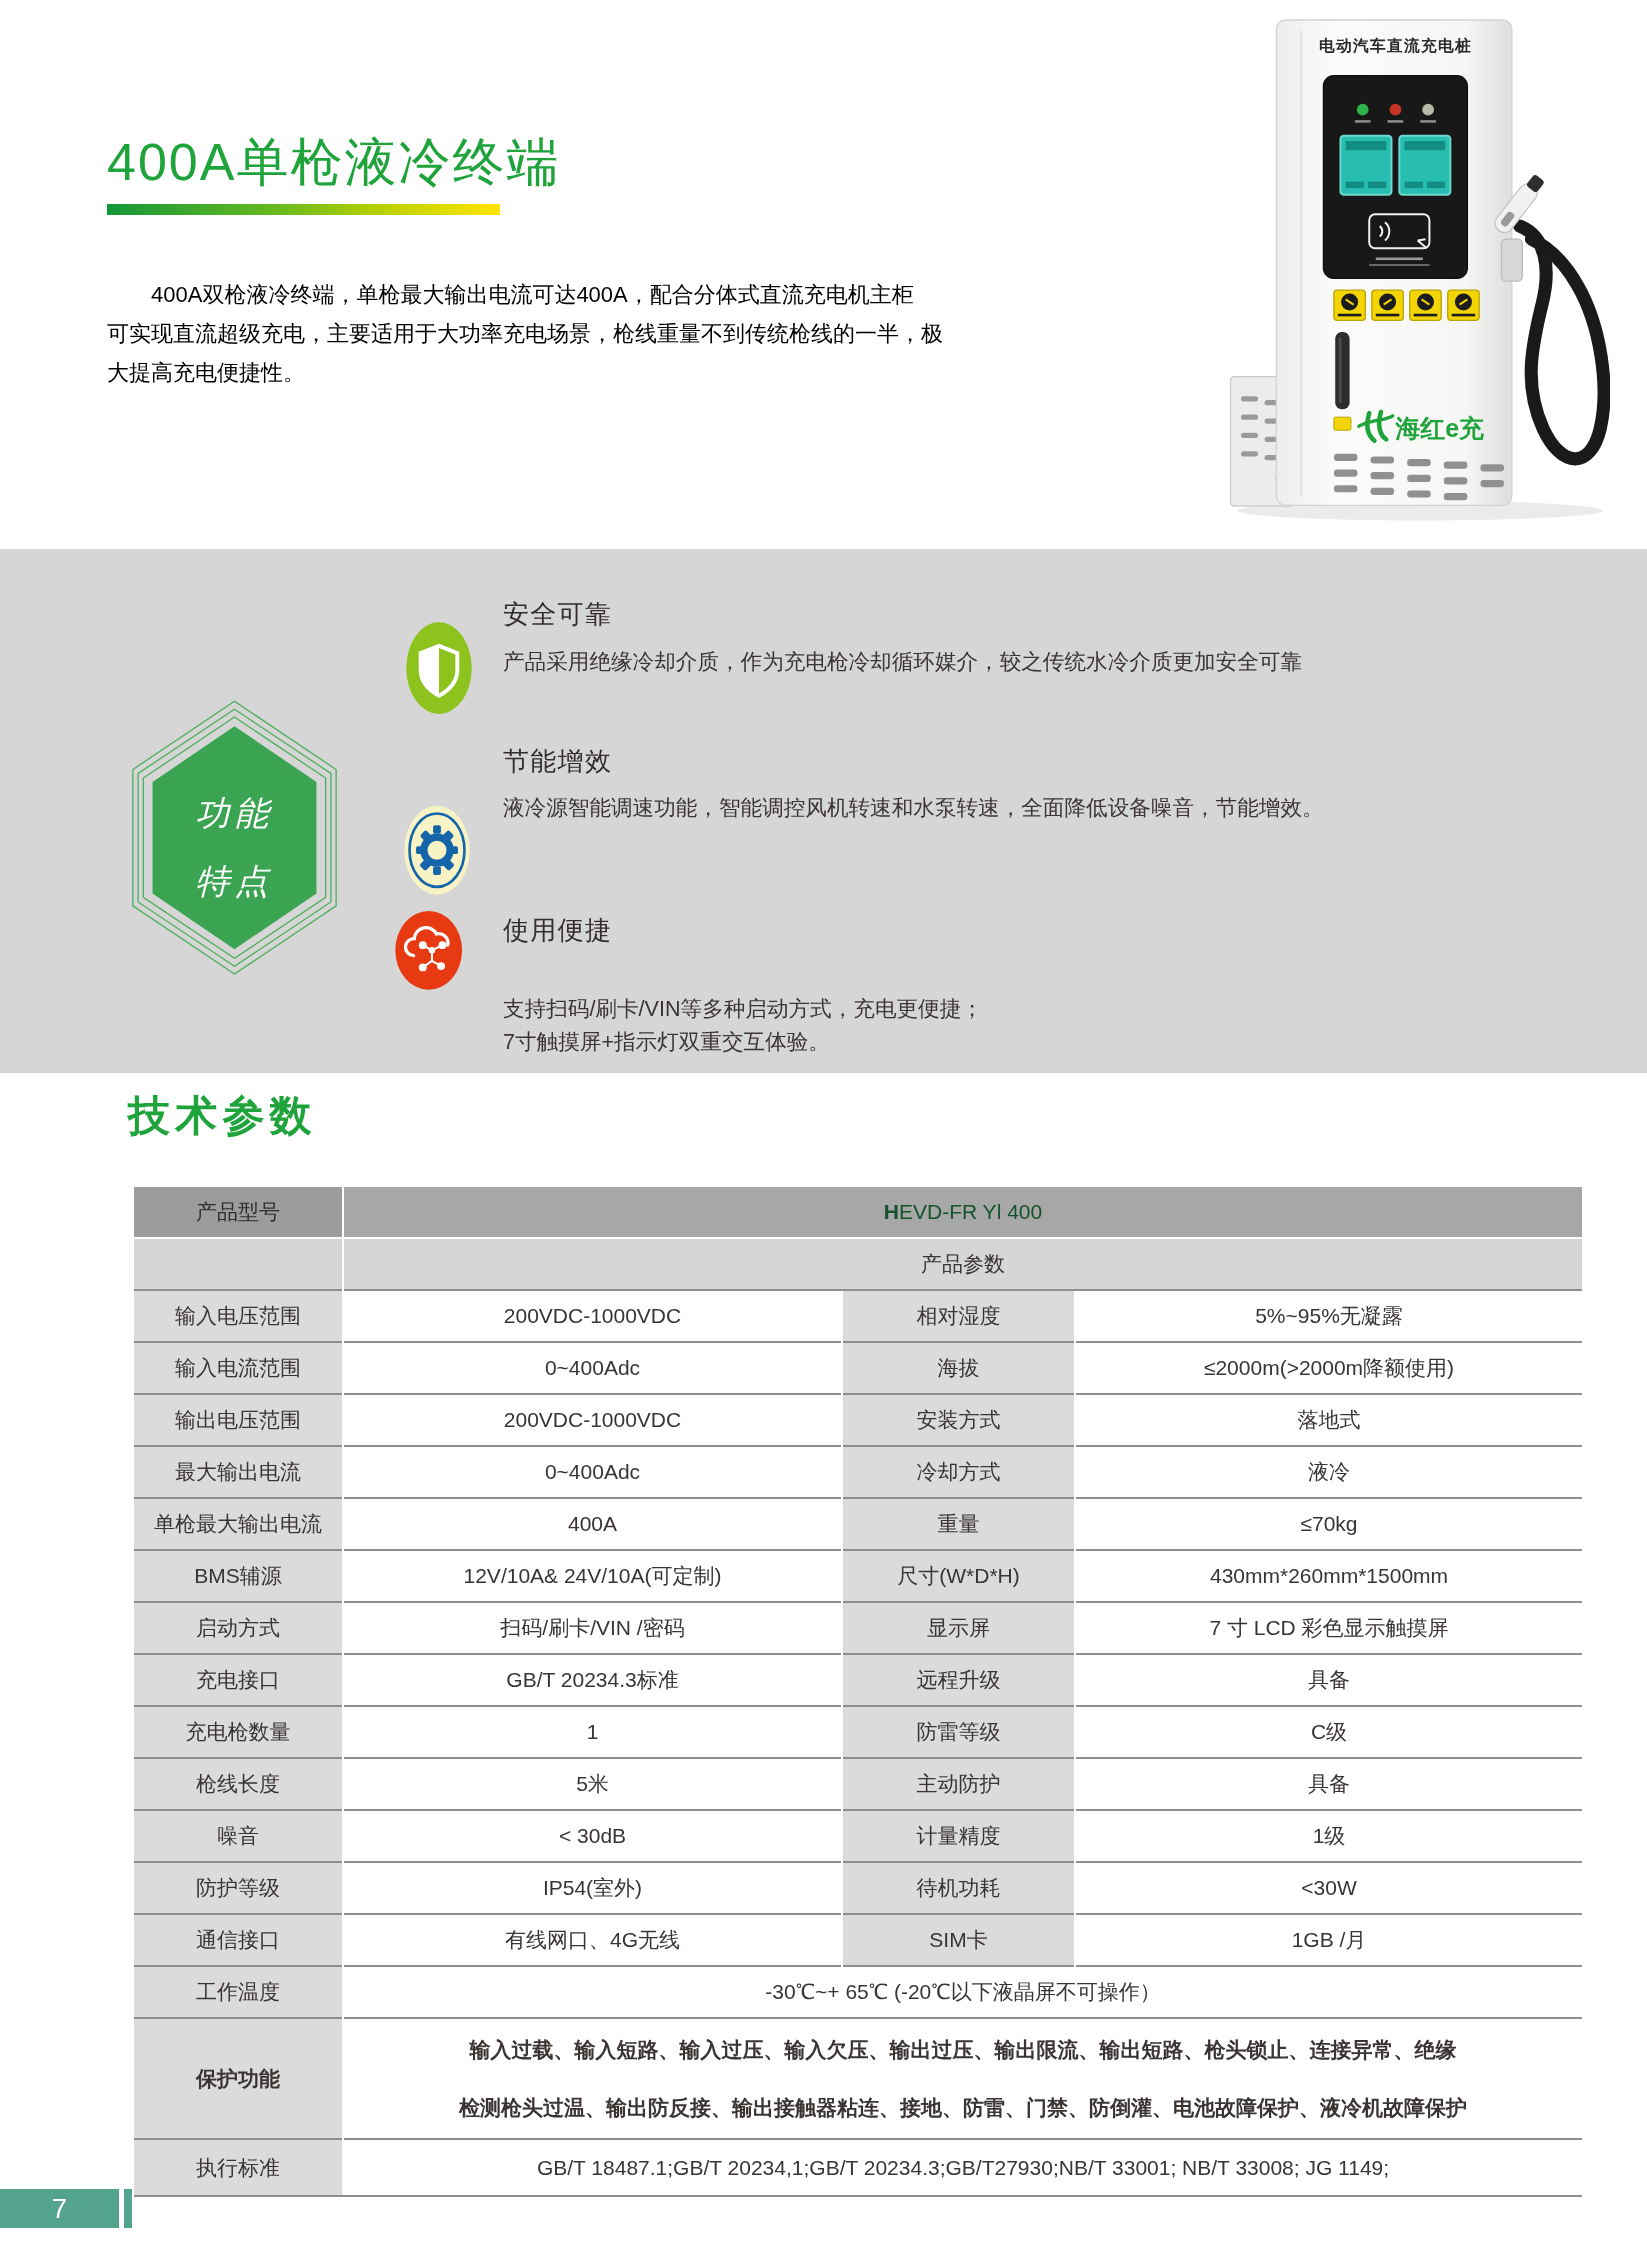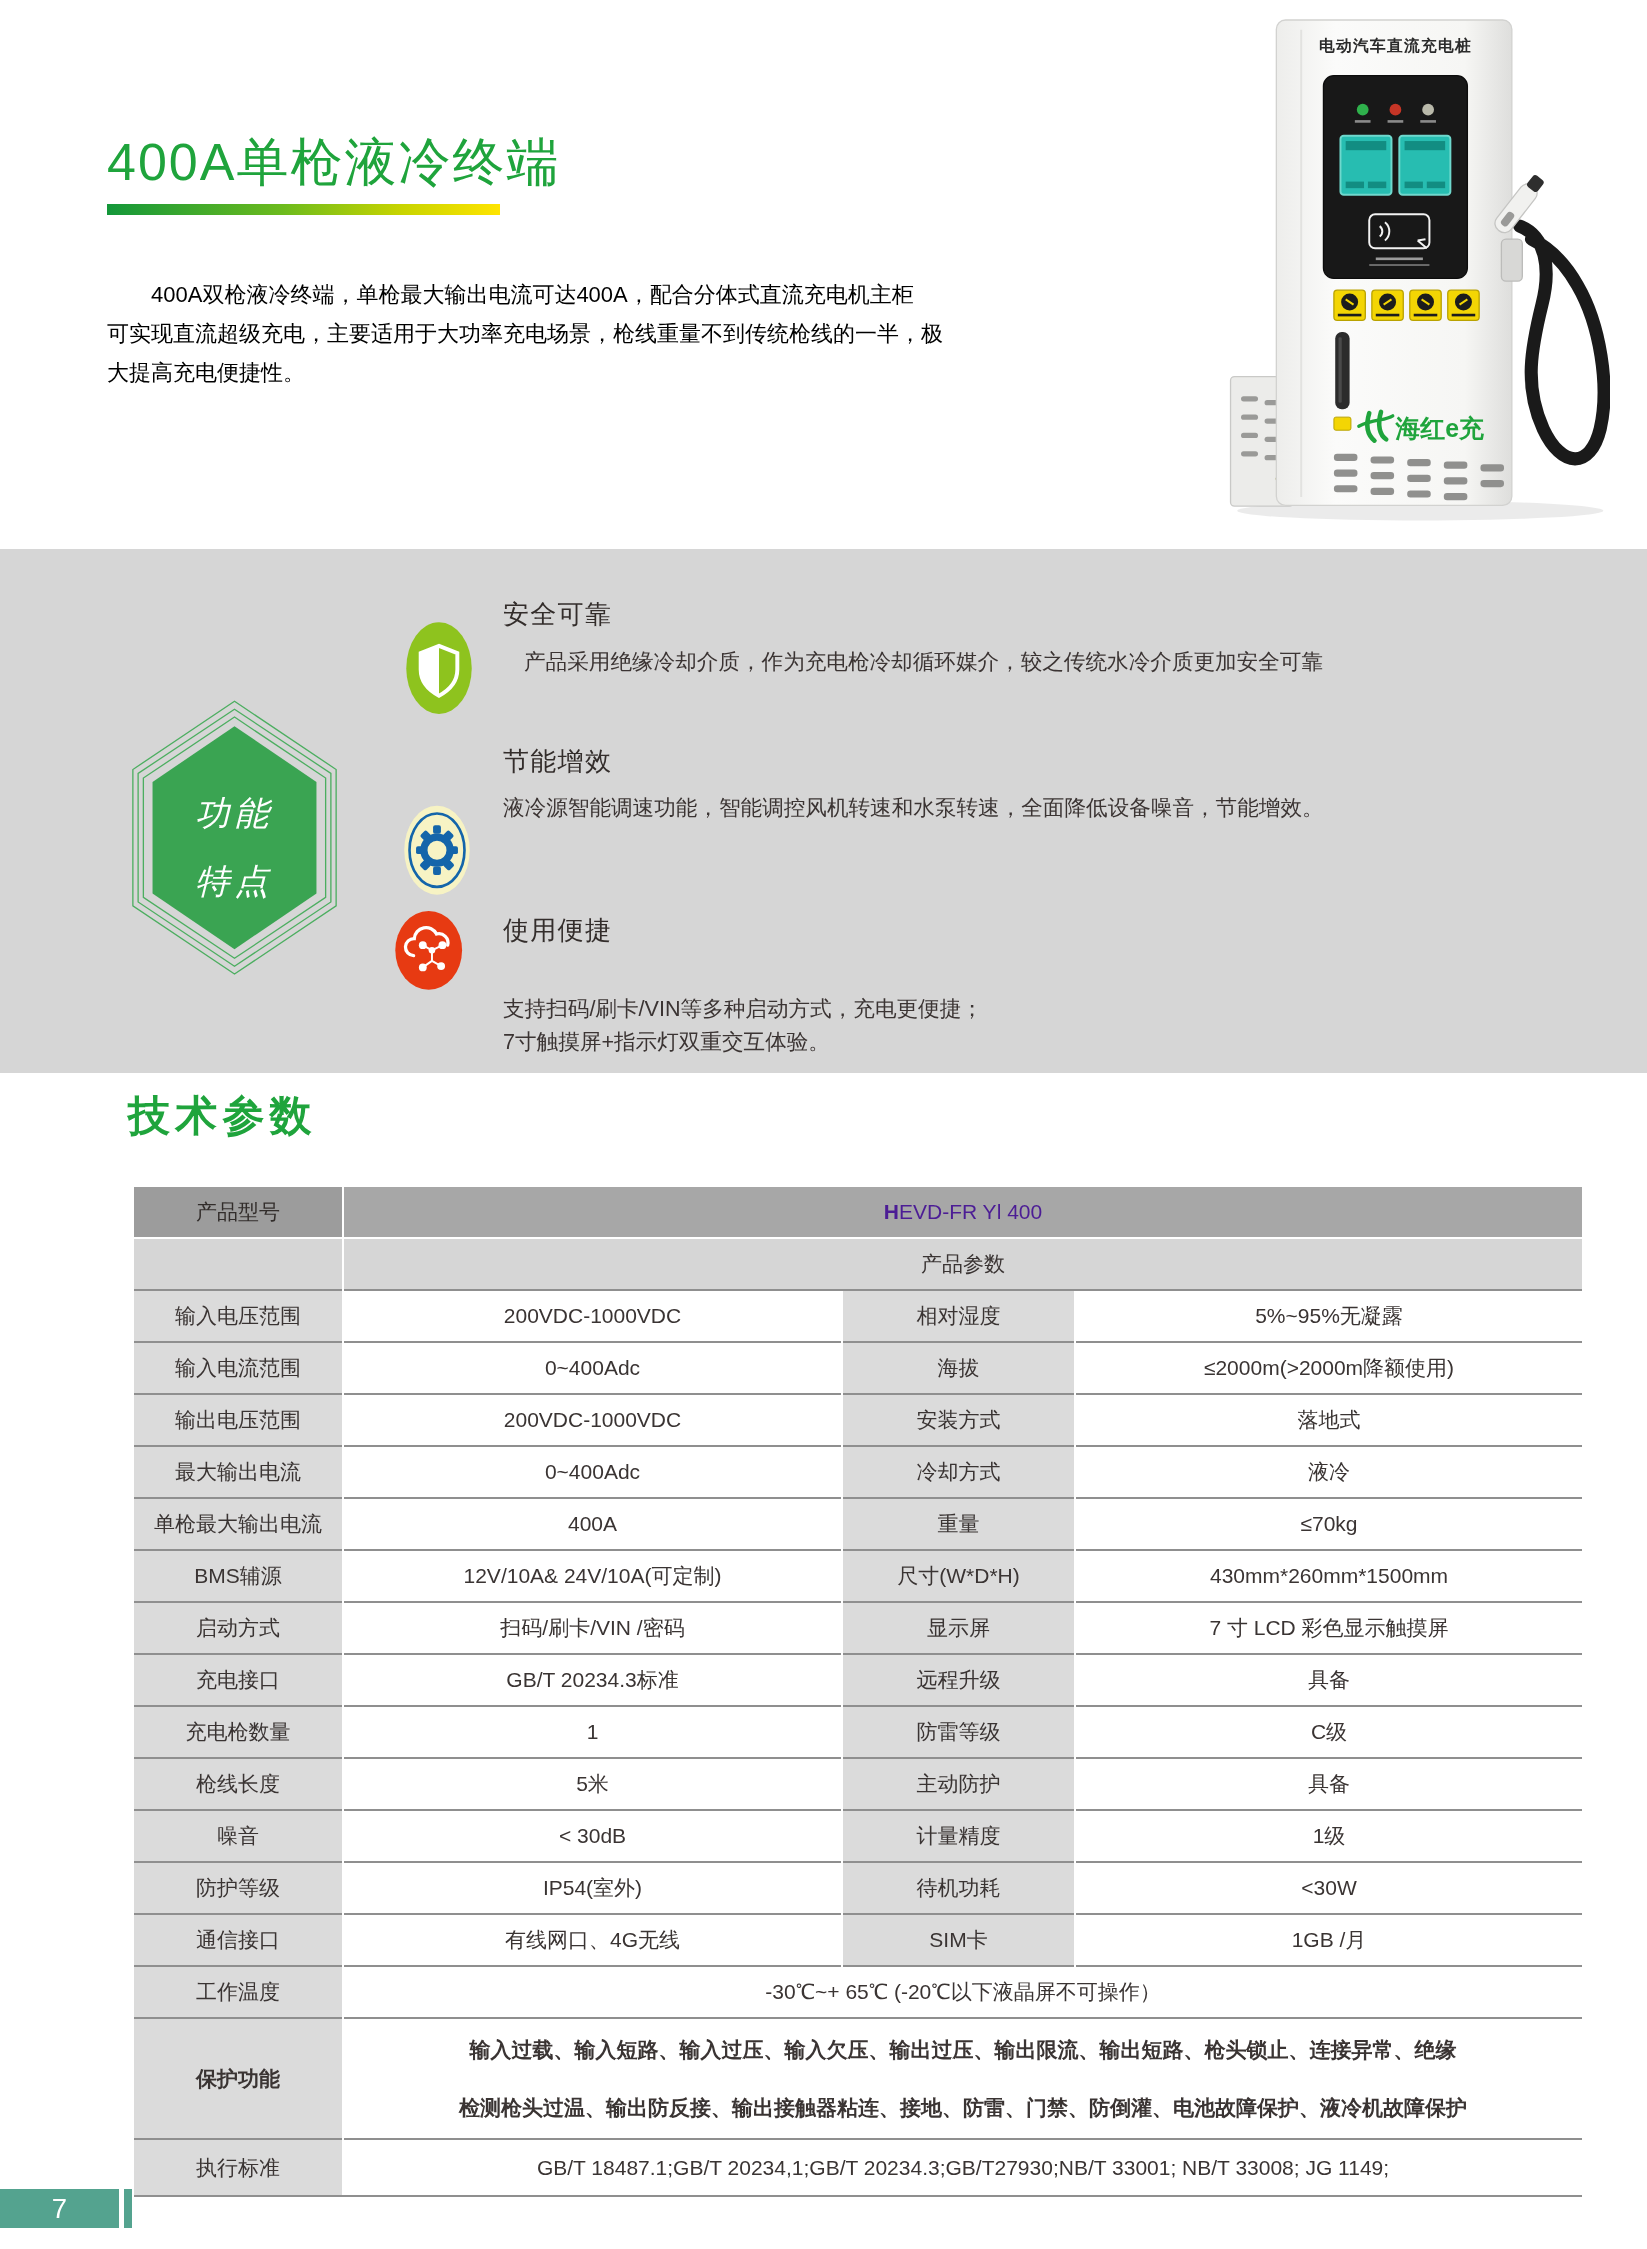--- a/index.html
+++ b/index.html
@@ -55,21 +55,21 @@
   }
   table.specs td {
     text-align:center; vertical-align:middle;
     height:50px; padding:0 3.9px;
     border-top:2px solid #8f8f8f;
     border-left:2.6px solid #ffffff;
   }
   table.specs td:first-child { border-left:none; }
   table.specs tr.hdr td { border-top:2.6px solid #ffffff; }
   .hdr1l { background:#9c9c9c; color:#322d2b; }
-  .hdr1v { background:#a7a7a7; color:#4c1d95; }
+  .hdr1v { background:#a7a7a7; color:#14532d; }
   .hdr2l, .hdr2v { background:#d6d6d6; color:#3a3433; }
   td.c-label { background:#dbdbdb; }
   td.c-value { background:#ffffff; }
   tr.temp-row  td.c-value { text-align:center; }
   tr.prot-row  td { height:119px;font-weight:bold; }
   tr.prot-row  td.c-value { white-space:pre-line; line-height:58px; }
   tr.std-row   td { height:55px; border-bottom:2px solid #8f8f8f; }
 
   
   .footer-block {
@@ -233,21 +233,21 @@
         <clipPath id="halfL">
           <rect x="0" y="0" width="55" height="145"></rect>
         </clipPath>
       </defs>
     <ellipse cx="55" cy="72" rx="50" ry="70" fill="#8ec31e"></ellipse>
     <path d="M55 38 L83 49 V74 C83 94 70 106 55 114 C40 106 27 94 27 74 V49 Z" fill="none" stroke="#ffffff" stroke-width="6"></path>
     <path d="M55 38 L83 49 V74 C83 94 70 106 55 114 C40 106 27 94 27 74 V49 Z" fill="#ffffff" clip-path="url(#halfL)"></path>
   </svg>
 </div>
 <div class="abs f-title" style="left:503px; top:597px;">安全可靠</div>
-<div class="abs f-desc" style="left:503px; top:645px;margin-left:21px;">产品采用绝缘冷却介质，作为充电枪冷却循环媒介，较之传统水冷介质更加安全可靠</div>
+<div class="abs f-desc" style="left:503px; top:645px;">产品采用绝缘冷却介质，作为充电枪冷却循环媒介，较之传统水冷介质更加安全可靠</div>
 
 <div class="abs feat-icon" style="left:401px; top:803px;">
   <svg width="72" height="95" viewBox="0 0 110 145">
     <ellipse cx="55" cy="72" rx="50" ry="68" fill="#f7f3c4"></ellipse>
     <ellipse cx="55" cy="72" rx="42" ry="56" fill="none" stroke="#1465aa" stroke-width="4"></ellipse>
     <g>
       <g fill="#1465aa">
         <rect x="49" y="34" width="12" height="13" rx="3"></rect>
           <rect x="49" y="97" width="12" height="13" rx="3"></rect>
         <rect x="23" y="66" width="13" height="12" rx="3"></rect>

